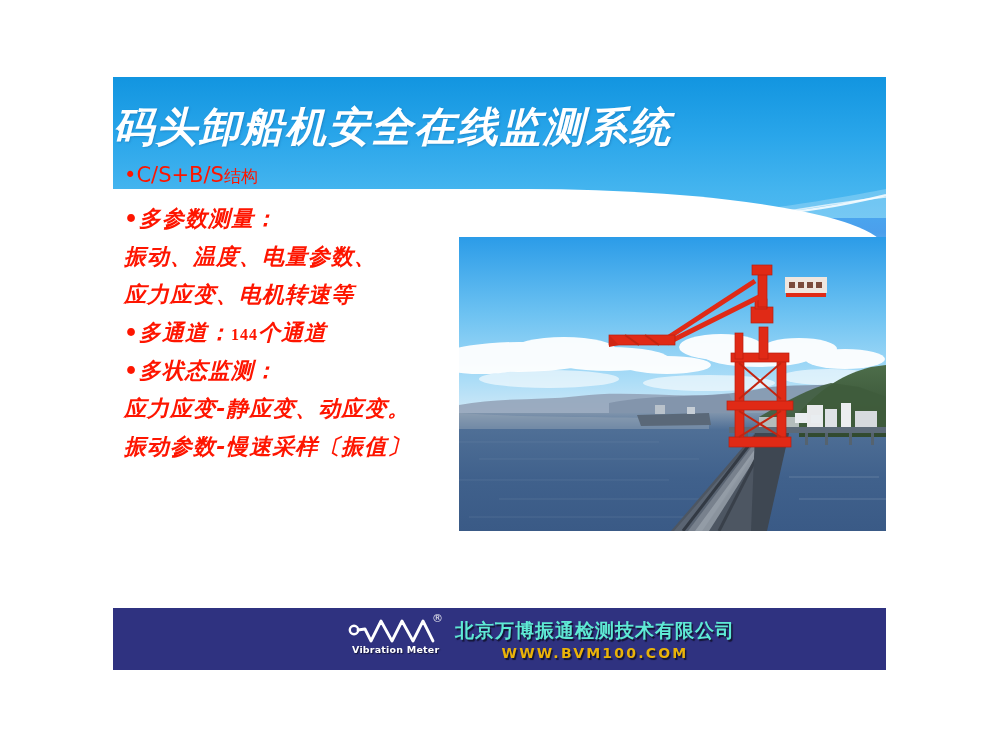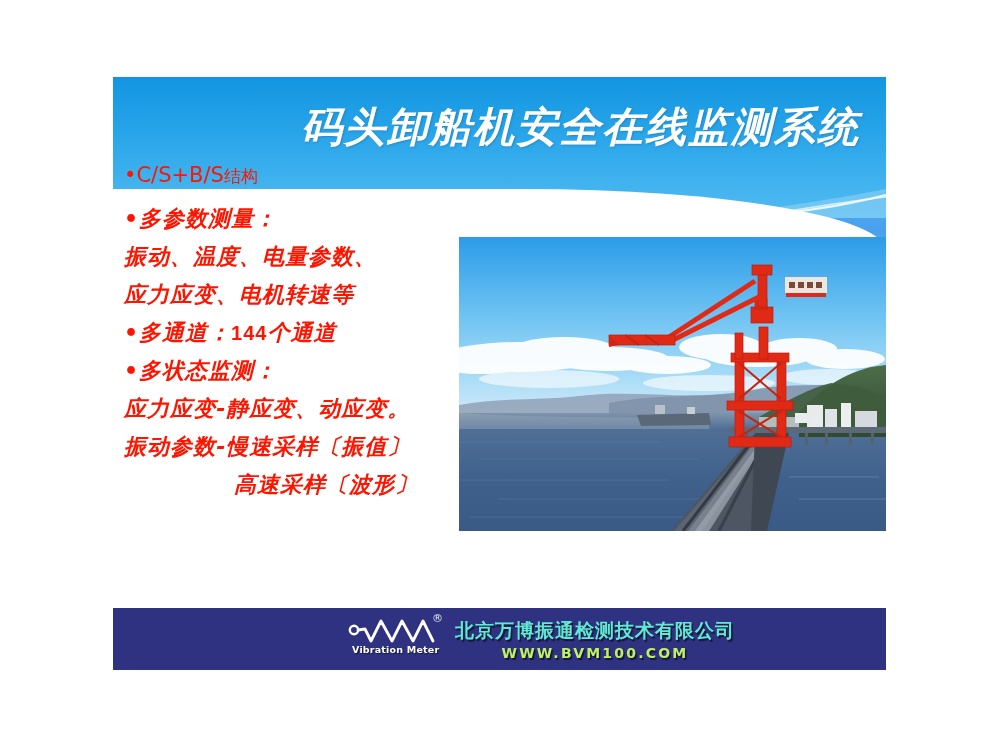--- a/index.html
+++ b/index.html
@@ -60,21 +60,21 @@
   .swoosh {
     position: absolute;
     pointer-events: none;
   }
 
   .title {
     position: absolute;
     left: 0;
     top: 23px;
     width: 747px;
-    text-align: right;
+    text-align: left;
     color: #ffffff;
     font-family: "DejaVu Serif", "Liberation Serif", serif;
     font-weight: bold;
     font-size: 41px;
     letter-spacing: 2px;
     font-style: italic;
     text-shadow: 1px 1px 2px rgba(20,90,150,0.35);
     white-space: nowrap;
   }
 
@@ -106,24 +106,24 @@
     font-family: "DejaVu Serif", "Liberation Serif", serif;
     font-weight: bold;
     font-style: italic;
     font-size: 22px;
     margin-bottom: 16px;
     letter-spacing: 1px;
   }
   .l-cn.indent { padding-left: 0px; }
   .l-cn.indent2 { padding-left: 110px; }
   .l-num {
-    font-family: Liberation Sans, sans-serif;
+    font-family: Liberation Serif, serif;
     font-weight: bold;
     font-style: normal;
-    font-size: 20px;
+    font-size: 16px;
   }
 
   
   .photo {
     position: absolute;
     left: 346px;
     top: 160px;
     width: 427px;
     height: 294px;
     overflow: hidden;
@@ -180,21 +180,21 @@
   .company {
     color: #5eead4;
     font-family: "DejaVu Serif", "Liberation Serif", serif;
     font-weight: bold;
     font-size: 19px;
     letter-spacing: 1px;
     text-shadow: 1.5px 1.5px 1px rgba(0,0,0,0.6);
     white-space: nowrap;
   }
   .website {
-    color: #bef264;
+    color: #eab308;
     font-family: "DejaVu Sans", "Liberation Sans", sans-serif;
     font-weight: bold;
     font-size: 14px;
     letter-spacing: 2.2px;
     text-align: center;
     text-shadow: 1.5px 1.5px 1px rgba(0,0,0,0.6);
     margin-top: 1px;
     white-space: nowrap;
   }
 </style>
@@ -227,21 +227,20 @@
     <div class="line l-cn">振动、温度、电量参数、</div>
     <div class="line l-cn">应力应变、电机转速等</div>
 
     <div class="line l-cn">
       <span>•多通道：</span><span class="l-num">144</span><span>个通道</span>
     </div>
 
     <div class="line l-cn">•多状态监测：</div>
     <div class="line l-cn indent">应力应变-静应变、动应变。</div>
     <div class="line l-cn indent">振动参数-慢速采样〔振值〕</div>
-    <div class="line l-cn indent2">高速采样〔波形〕</div>
   </div>
 
   <div class="photo">
     <svg width="427" height="294" viewBox="0 0 427 294">
       <defs>
         <linearGradient id="sky" x1="0" y1="0" x2="0" y2="1">
           <stop offset="0%" stop-color="#2b9ce8"></stop>
           <stop offset="45%" stop-color="#6fc3f2"></stop>
           <stop offset="80%" stop-color="#a9dcf7"></stop>
           <stop offset="100%" stop-color="#cfe8f7"></stop>

